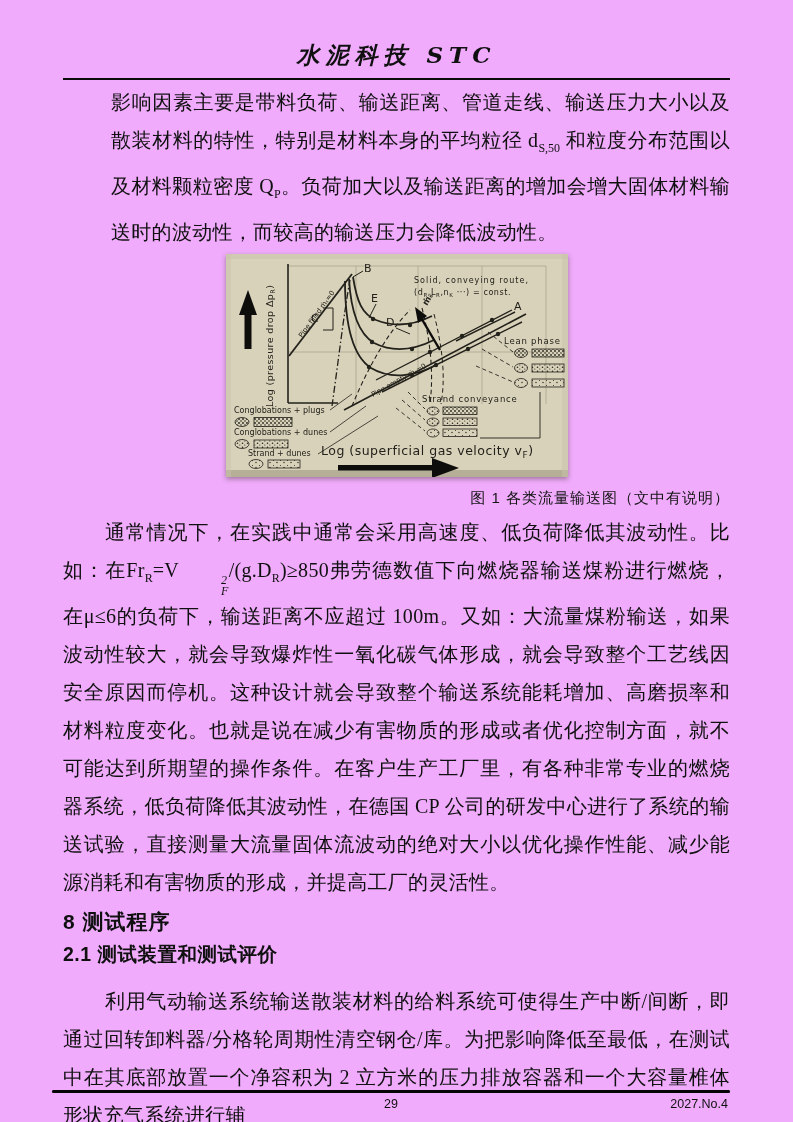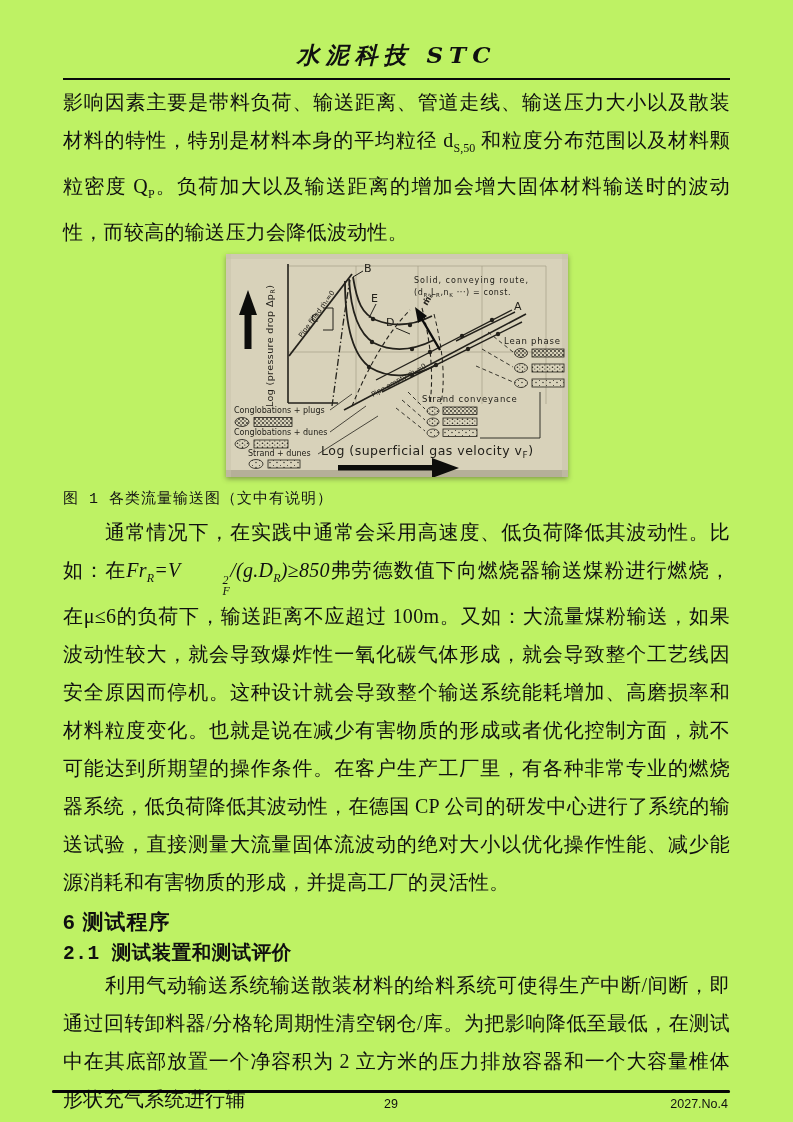--- a/index.html
+++ b/index.html
@@ -1,54 +1,54 @@
 <!DOCTYPE html>
 <html><head>
 <meta charset="utf-8">
 <style>
   * { box-sizing: border-box; }
   html,body { margin:0; padding:0; background:#ffffff; }
   .page {
     position:relative; width:793px; height:1122px; margin:0 auto;
-    background:#bef264; overflow:hidden;
+    background:#f0abfc; overflow:hidden;
     padding:40px 63px 0 63px;
     font-family:"Liberation Serif","DejaVu Serif",serif; color:#101010;
   }
   .jtitle {
     text-align:center; font-family:"DejaVu Serif",serif;
     font-style:italic; font-weight:bold; font-size:23px;
     letter-spacing:6px; line-height:30px;
   }
   .hrule { border:none; border-top:2.5px solid #0a0a0a; margin:8px 0 0 0; }
   .para {
     margin:0; font-size:20px; line-height:38px; text-align:justify;
     letter-spacing:0.3px;
   }
-  .para.first { margin-top:3px; }
+  .para.first { margin-top:3px;margin-left:48px; }
   .indent { text-indent:42px; }
   .subsc { font-size:12px; vertical-align:-5px; letter-spacing:0; }
-  .fml { font-style:italic; font-family:"Liberation Serif",serif; }
+  .fml { font-family:"Liberation Serif",serif; }
   .stack {
     display:inline-flex; flex-direction:column; align-items:flex-start;
     vertical-align:-7px; line-height:1; font-size:12px; font-style:italic;
   }
   .stack span { display:block; height:11px; }
   .figwrap { text-align:center; margin:3px 0 0 0; }
   .figpanel { display:inline-block; box-shadow:0 2px 5px rgba(60,55,40,.45); line-height:0; }
   .caption {
-    text-align:left; font-family:Liberation Mono, monospace;
+    text-align:right; font-family:Liberation Sans, sans-serif;
     font-size:15px; margin:8px 0 5px 0; color:#141414; letter-spacing:1px;
   }
   .h2 {
     font-family:"Liberation Sans","DejaVu Sans",sans-serif; font-weight:bold;
     font-size:21px; margin:8px 0 7px 0; line-height:26px; letter-spacing:1px;
   }
   .h3 {
-    font-family:Liberation Mono, monospace; font-weight:bold;
-    font-size:19.5px; margin:6px 0 0 0; line-height:24px; letter-spacing:0.5px;
+    font-family:Liberation Sans, sans-serif; font-weight:bold;
+    font-size:19.5px; margin:6px 0 16px 0; line-height:24px; letter-spacing:0.5px;
   }
   .footer { position:absolute; left:52px; right:63px; top:1051px;margin-top:39px; }
   .footer-line { height:3px; background:#050505; border-radius:2px/100%; }
   .footer-row {
     position:relative; margin-top:4px;
     font-family:"Liberation Sans","DejaVu Sans",sans-serif; font-size:12.5px;
   }
   .pageno { text-align:center; }
   .issue { position:absolute; right:2px; top:0; }
   svg text { font-family:"DejaVu Sans","Liberation Sans",sans-serif; fill:#23211b; }
@@ -230,21 +230,21 @@
   </div>
 
   <p class="caption">图 1 各类流量输送图（文中有说明）</p>
 
   <p class="para indent"><span>通常情况下，在实践中通常会采用高速度、低负荷降低其波动性。比如：在</span><span class="fml">Fr</span><span class="fml subsc">R</span><span class="fml">=V</span><span class="stack">
         <span>2</span>
         <span>F</span>
       </span><span class="fml">/(g.D</span><span class="fml subsc">R</span><span class="fml">)≥850</span><span>弗劳德数值下向燃烧器输送煤粉进行燃烧，在μ≤6的负荷下，输送距离不应超过 100m。又如：大流量煤粉输送，如果波动性较大，就会导致爆炸性一氧化碳气体形成，就会导致整个工艺线因安全原因而停机。这种设计就会导致整个输送系统能耗增加、高磨损率和材料粒度变化。也就是说在减少有害物质的形成或者优化控制方面，就不可能达到所期望的操作条件。在客户生产工厂里，有各种非常专业的燃烧器系统，低负荷降低其波动性，在德国 CP 公司的研发中心进行了系统的输送试验，直接测量大流量固体流波动的绝对大小以优化操作性能、减少能源消耗和有害物质的形成，并提高工厂的灵活性。</span></p>
 
 
-  <h2 class="h2">6  测试程序</h2>
+  <h2 class="h2">8  测试程序</h2>
   <h3 class="h3">2.1 测试装置和测试评价</h3>
 
   <p class="para indent">利用气动输送系统输送散装材料的给料系统可使得生产中断/间断，即通过回转卸料器/分格轮周期性清空钢仓/库。为把影响降低至最低，在测试中在其底部放置一个净容积为 2 立方米的压力排放容器和一个大容量椎体形状充气系统进行辅</p>
 
   <div class="footer">
     <div class="footer-line"></div>
     <div class="footer-row">
       <div class="pageno">29</div>
       <div class="issue">2027.No.4</div>
     </div>

